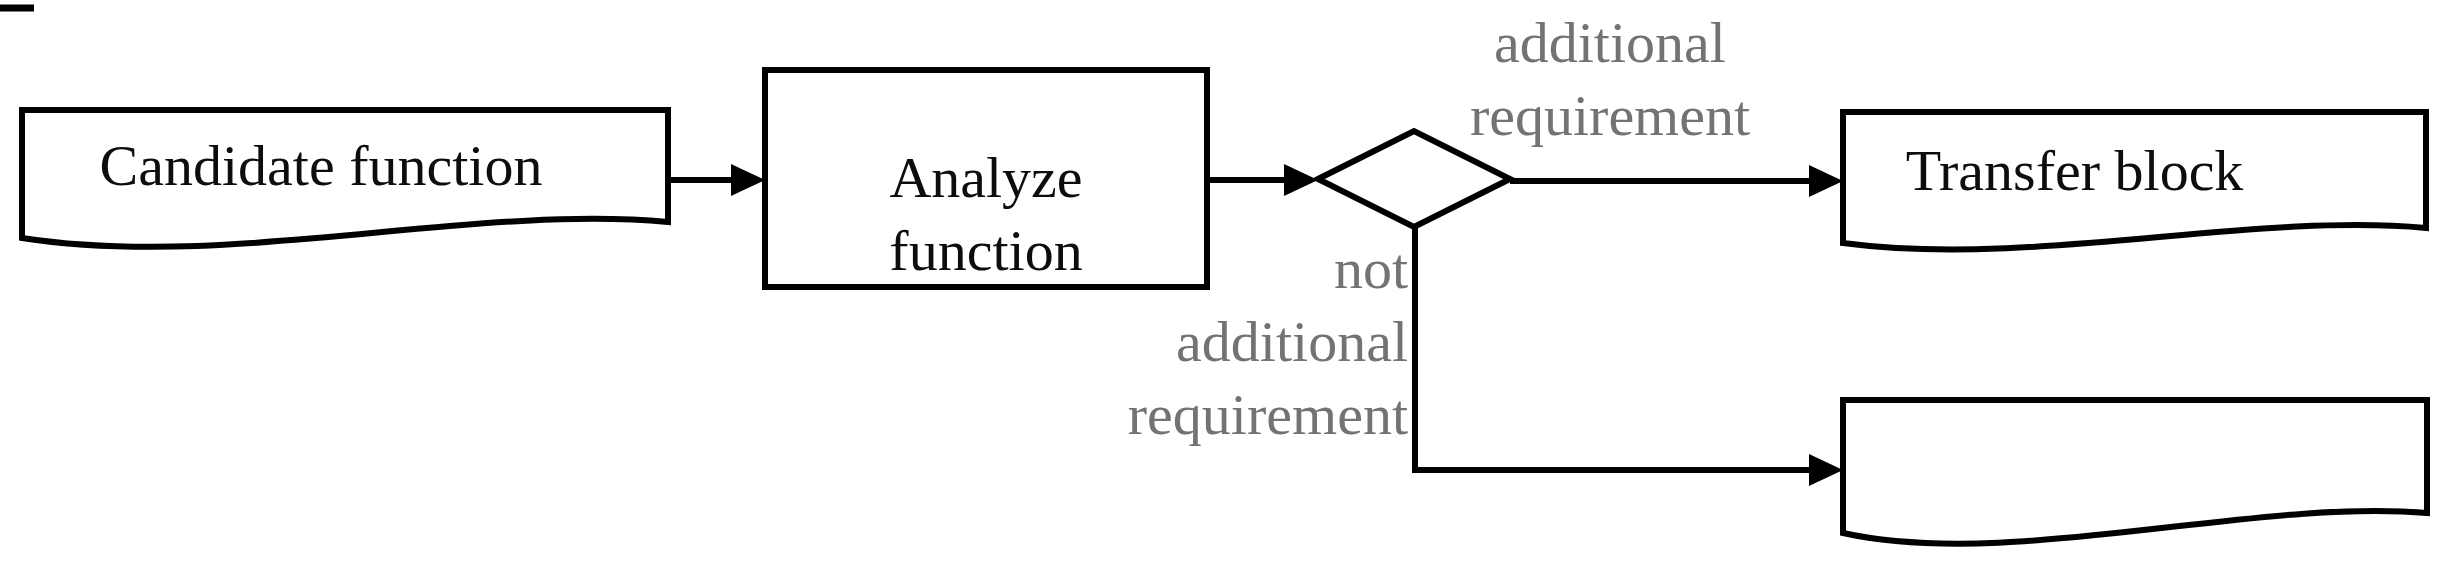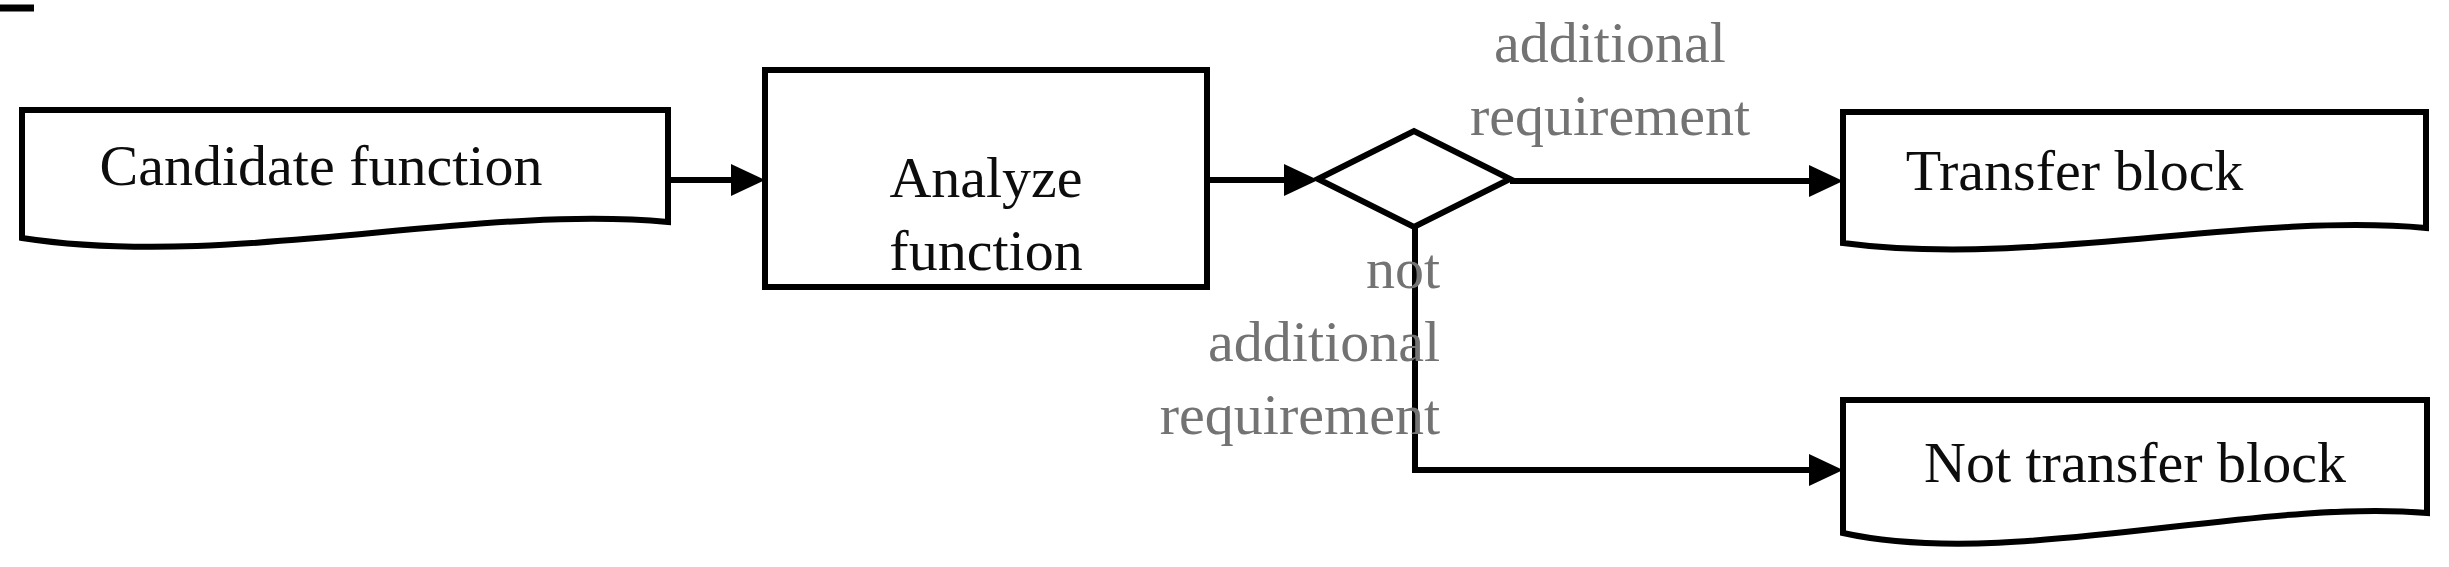--- a/index.html
+++ b/index.html
@@ -83,26 +83,25 @@
 
   <div class="label" style="left:22px; top:108px; width:646px; height:114px; padding-right:48px; box-sizing:border-box;">Candidate function</div>
 
   <div class="label" style="left:765px; top:70px; width:442px; height:217px; flex-direction:column;justify-content:flex-end;">
     <span class="line">Analyze</span>
     <span class="line">function</span>
   </div>
 
   <div class="label" style="left:1843px; top:112px; width:583px; height:116px; padding-right:120px; box-sizing:border-box;">Transfer block</div>
 
-  <div class="label" style="left:1843px; top:400px; width:584px; height:125px;">Not transfer block</div>
 
   <div class="edge-label top" style="left:1370px; top:6px; width:480px;">
     <div class="line">additional</div>
     <div class="line">requirement</div>
   </div>
 
-  <div class="edge-label bottom" style="left:940px; top:232px; width:500px;">
+  <div class="edge-label bottom" style="left:908px; top:232px; width:500px;">
     <div class="line">not</div>
     <div class="line">additional</div>
     <div class="line">requirement</div>
   </div>
 
 </div>
 
 </body></html>

